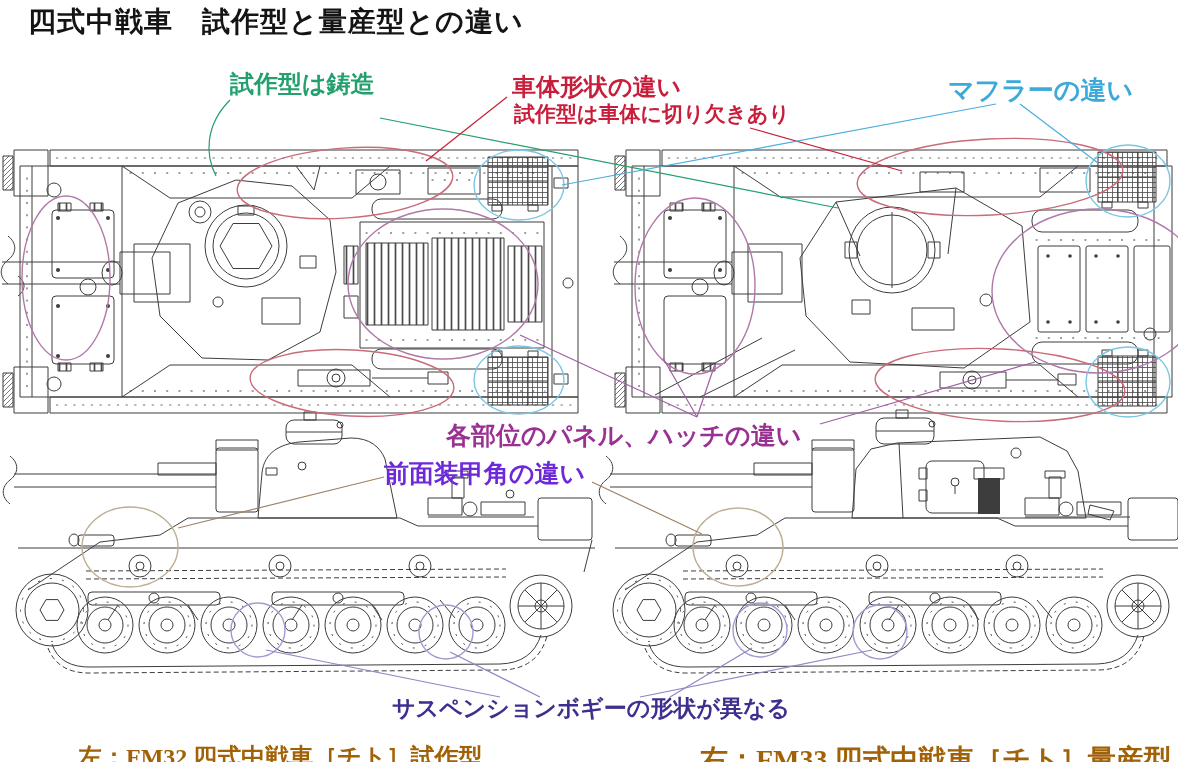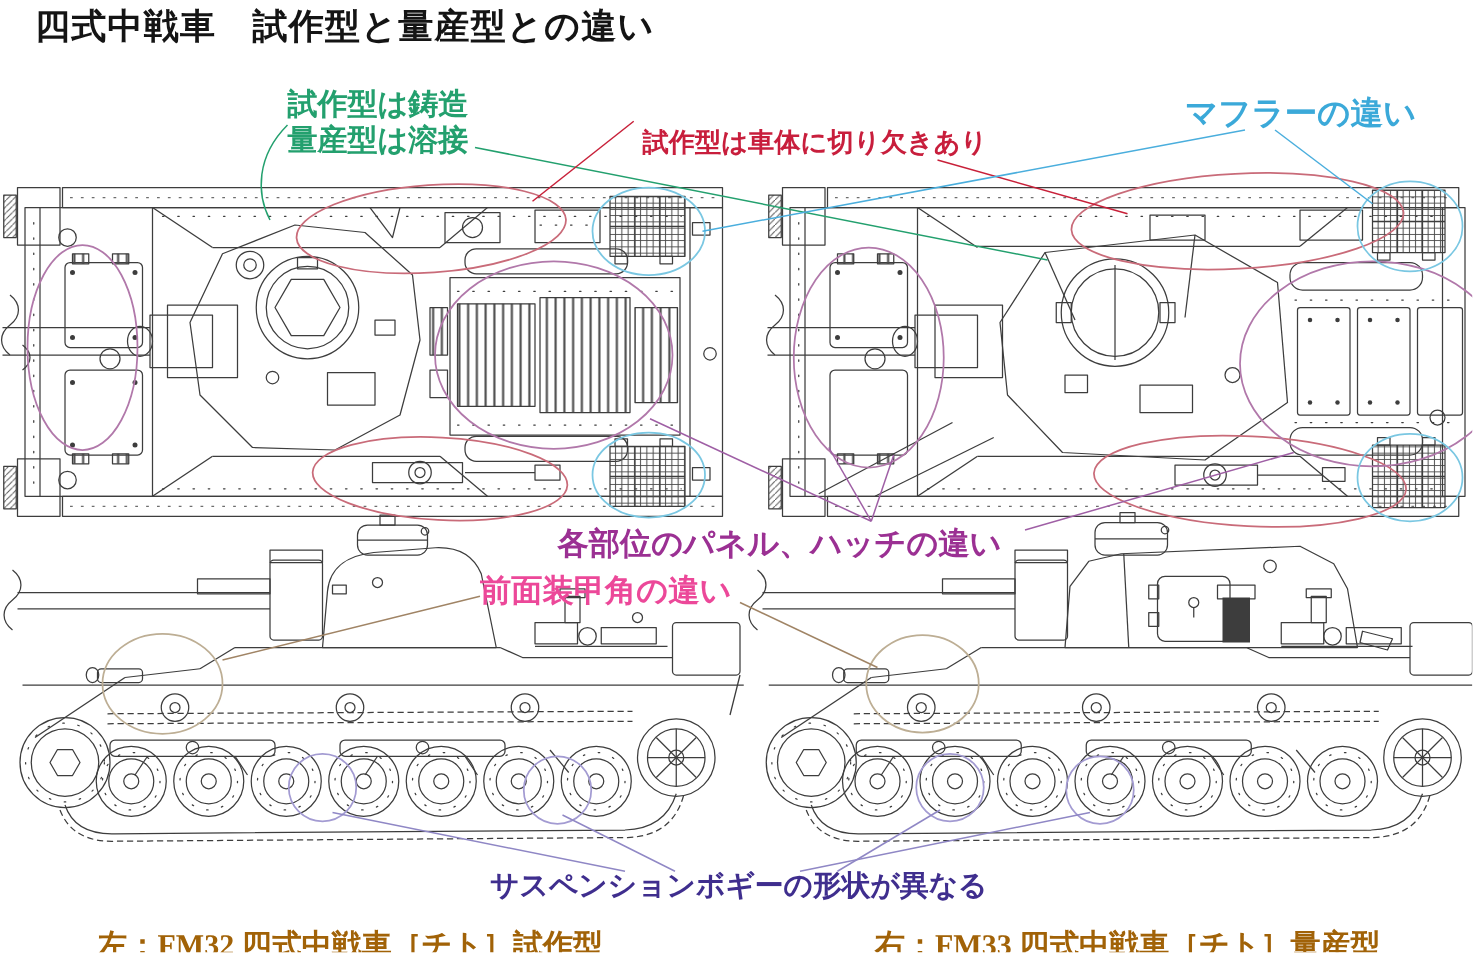--- a/index.html
+++ b/index.html
@@ -33,33 +33,33 @@
   .ld-brown{stroke:#a08465;}
   .ld-susp{stroke:#8f87c5;}
 
   
   .lbl{position:absolute;font-weight:bold;white-space:nowrap;line-height:1.2;}
   .t-title{left:28px;top:5px;font-size:28px;color:#141414;letter-spacing:1px;}
   .t-green{color:#23a06e;}
   .t-red{color:#c81e3c;}
   .t-cyan{color:#3ba9d9;}
   .t-magenta{color:#9b3093;}
-  .t-brown{color:#ec4899;}
+  .t-brown{color:#6d28d9;}
   .t-indigo{color:#3f2e8e;}
   .t-black{color:#a16207;}
   .l-turret{left:33px;top:70px;font-size:24px;}
   .l-turret-note{left:230px;top:70px;font-size:24px;line-height:29px;}
   .l-hull{left:512px;top:73px;font-size:24px;}
   .l-hull-note{left:514px;top:102px;font-size:21px;}
   .l-muffler{left:948px;top:75px;font-size:26px;}
   .l-panels{left:446px;top:421px;font-size:25px;}
   .l-front{left:384px;top:459px;font-size:25px;}
   .l-susp{left:392px;top:695px;font-size:23px;}
   .l-cap-left{left:78px;top:743px;font-size:24px;}
-  .l-cap-right{left:700px;top:743px;font-size:24px;}
+  .l-cap-right{left:700px;top:743px;font-size:28px;}
 </style>
 </head>
 <body>
 
 <div class="page">
 
   <svg class="art" viewBox="0 0 1178 779" xmlns="http://www.w3.org/2000/svg">
     <defs>
       <pattern id="pgrid" width="5" height="5" patternUnits="userSpaceOnUse">
         <path d="M0 2.5 H5 M2.5 0 V5" stroke="#4a4a4a" stroke-width="0.8" fill="none"></path>
@@ -501,23 +501,23 @@
       <line class="ld ld-susp" x1="450" y1="652" x2="540" y2="697"></line>
       <line class="ld ld-susp" x1="752" y1="648" x2="670" y2="697"></line>
       <line class="ld ld-susp" x1="872" y1="650" x2="640" y2="697"></line>
     </g>
   </svg>
 
   <div class="lbl t-title">四式中戦車　試作型と量産型との違い</div>
 
   <div class="lbl t-green l-turret-note">
     <div>試作型は鋳造</div>
-    <div>量産型は溶接</div>
   </div>
 
+  <div class="lbl t-red l-hull">車体形状の違い</div>
   <div class="lbl t-red l-hull-note">試作型は車体に切り欠きあり</div>
 
   <div class="lbl t-cyan l-muffler">マフラーの違い</div>
 
   <div class="lbl t-magenta l-panels">各部位のパネル、ハッチの違い</div>
 
   <div class="lbl t-brown l-front">前面装甲角の違い</div>
 
   <div class="lbl t-indigo l-susp">サスペンションボギーの形状が異なる</div>
 

